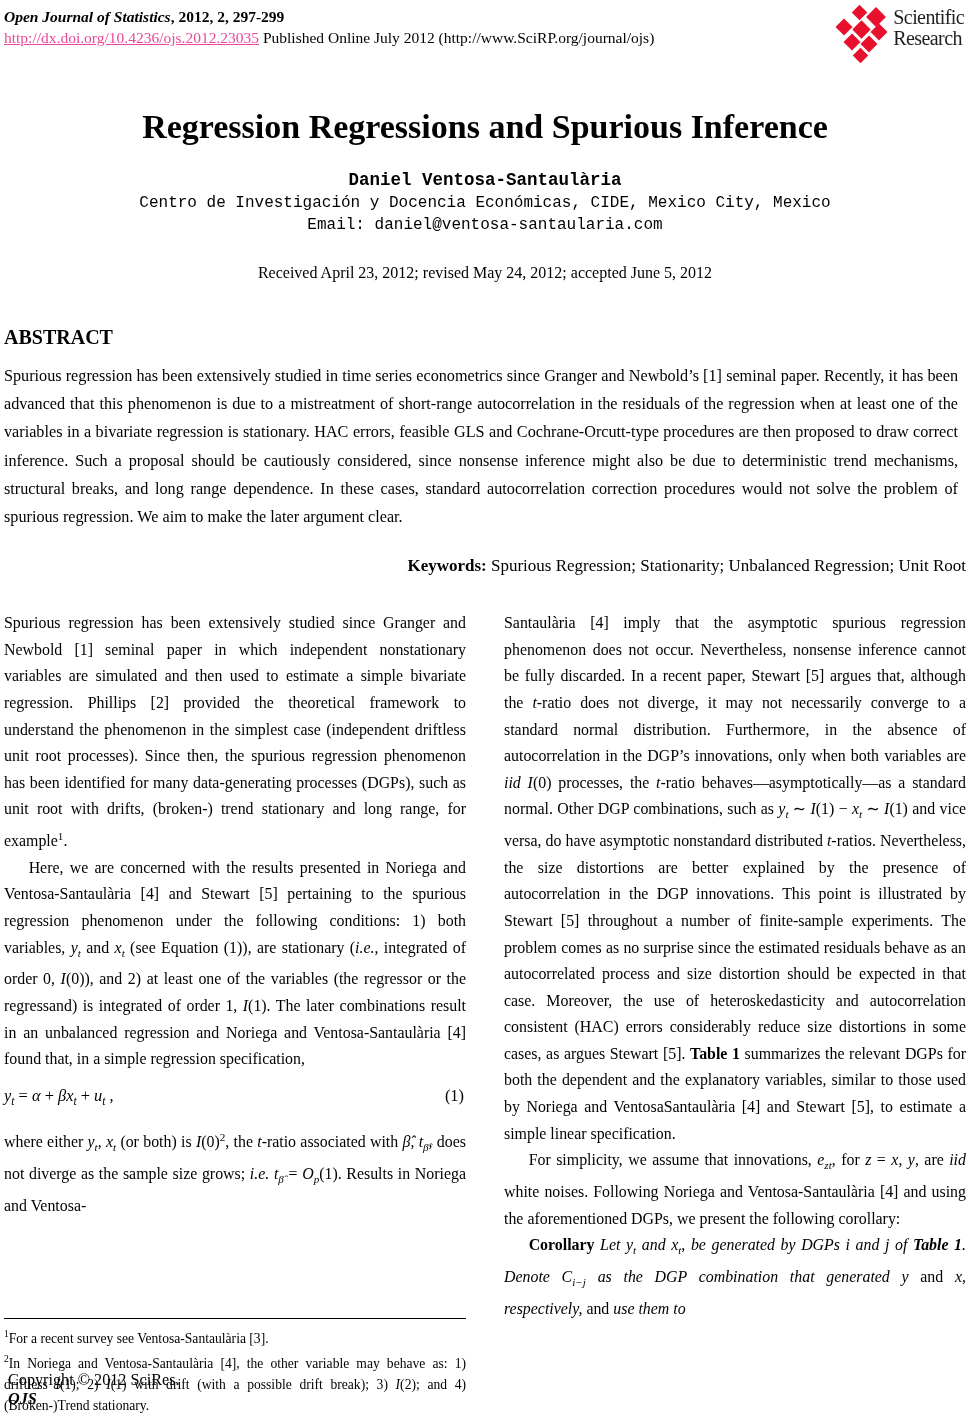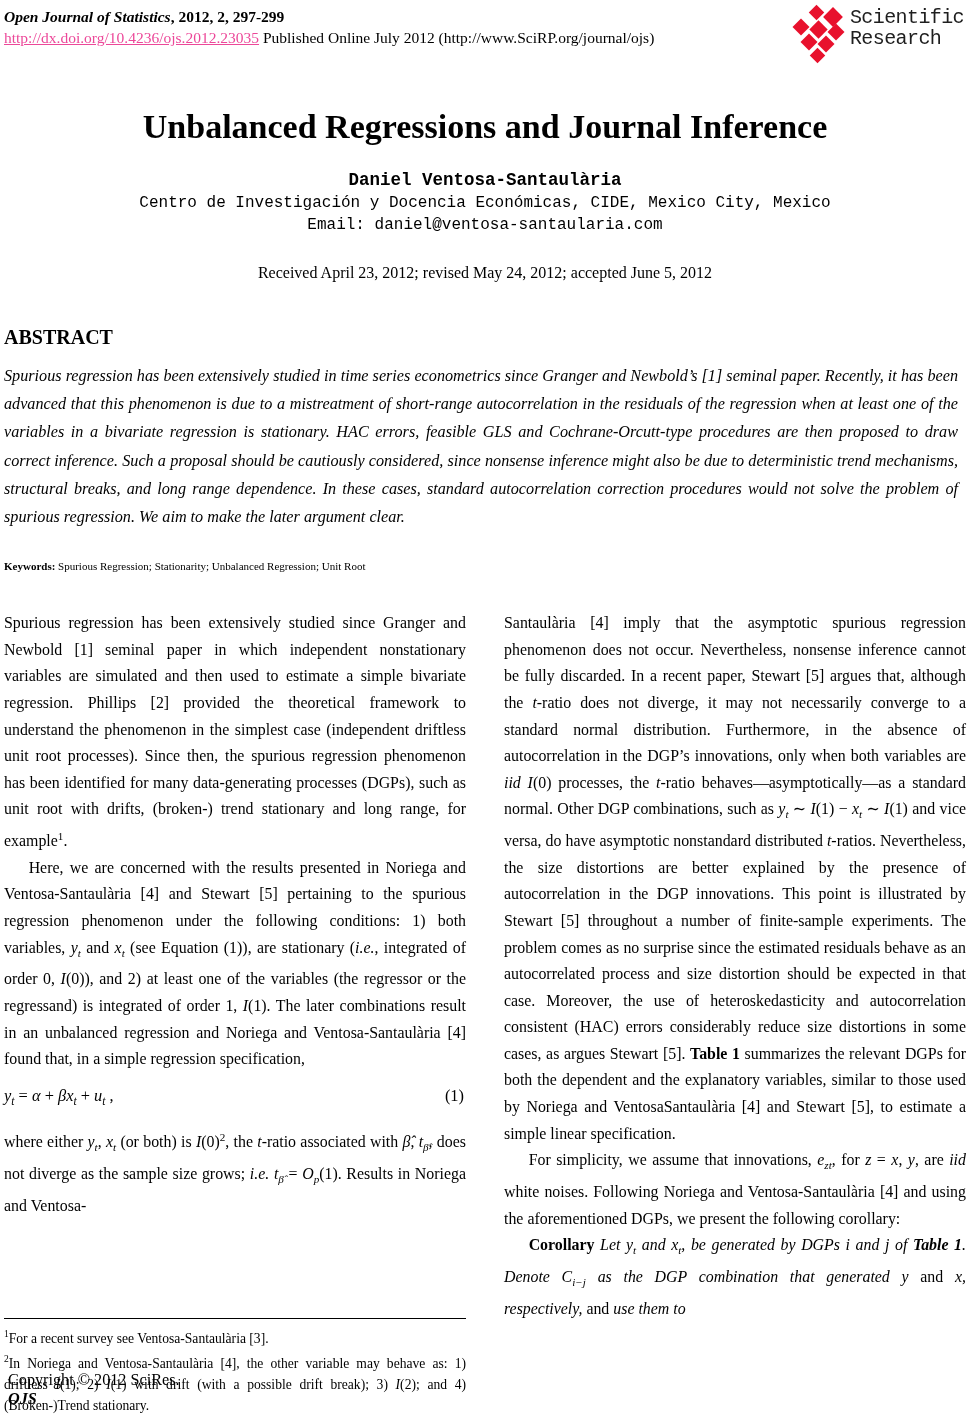--- a/index.html
+++ b/index.html
@@ -10,34 +10,34 @@
 
   
   .header{display:flex;justify-content:space-between;align-items:flex-start;}
   .journal-info{font-size:15.5px;line-height:21px;}
   .bi{font-weight:bold;font-style:italic;}
   .b{font-weight:bold;}
   .link{color:#0000cc;text-decoration:underline;cursor:pointer;}
   .logo{display:flex;align-items:flex-start;gap:5px;margin-top:1px;margin-right:2px;}
   .diamonds{position:relative;width:58px;height:54px;flex:0 0 auto;}
   .diamonds span{position:absolute;transform:rotate(45deg);background:#e8112d;}
-  .logo-text{font-family:Liberation Mono, monospace;font-size:20px;line-height:21px;
+  .logo-text{font-family:Liberation Serif, serif;font-size:20px;line-height:21px;
              color:#1f1f1f;letter-spacing:-0.6px;}
 
   
   .title{margin:46px 0 0 0;text-align:center;font-size:34px;font-weight:bold;line-height:40px;}
   .author-block{margin-top:21px;text-align:center;font-family:Liberation Mono, monospace;}
   .author-name{font-size:17.5px;font-weight:bold;line-height:24px;}
   .affiliation,.email{font-size:16px;line-height:22px;}
   .received{margin-top:26px;text-align:center;font-size:16px;line-height:22px;}
 
   
   .abstract-heading{margin:40px 0 0 0;font-size:20px;font-weight:bold;line-height:27px;}
-  .abstract-text{margin:11px 8px 0 0;font-size:16.2px;line-height:28.2px;text-align:justify;font-style:italic;}
-  .keywords{margin:23px 0 0 0;font-size:11px;line-height:24px;}
+  .abstract-text{margin:11px 8px 0 0;font-size:16.2px;line-height:28.2px;text-align:justify;}
+  .keywords{margin:23px 0 0 0;font-size:17px;line-height:24px;text-align:right;}
 
   
   .columns{display:flex;gap:38px;margin-top:32px;}
   .col{width:464px;box-sizing:border-box;}
   .col-left{display:flex;flex-direction:column;min-height:806px;}
   .section-heading{margin:0 0 12px 0;font-size:19px;font-weight:bold;line-height:25px;}
   p.body{margin:0;font-size:15.9px;line-height:26.6px;text-align:justify;}
   p.indent{text-indent:1.55em;}
   .equation-row{position:relative;margin:9px 0;font-size:16.4px;line-height:27px;text-align:left;}
   .equation-number{position:absolute;right:2px;top:0;}
@@ -80,21 +80,21 @@
         <span style="left: 33px; top: 31px; width: 12px; height: 12px; background: rgb(232, 17, 45);"></span>
         <span style="left: 25px; top: 43px; width: 11px; height: 11px; background: rgb(232, 17, 45);"></span>
       </div>
       <div class="logo-text">
         <div>Scientific</div>
         <div>Research</div>
       </div>
     </div>
   </div>
 
-  <h1 class="title">Unbalanced Regressions and Journal Inference</h1>
+  <h1 class="title">Regression Regressions and Spurious Inference</h1>
 
   <div class="author-block">
     <div class="author-name">Daniel Ventosa-Santaulària</div>
     <div class="affiliation">Centro de Investigación y Docencia Económicas, CIDE, Mexico City, Mexico</div>
     <div class="email">Email: daniel@ventosa-santaularia.com</div>
   </div>
 
   <div class="received">Received April 23, 2012; revised May 24, 2012; accepted June 5, 2012</div>
 
   <h2 class="abstract-heading">ABSTRACT</h2>

